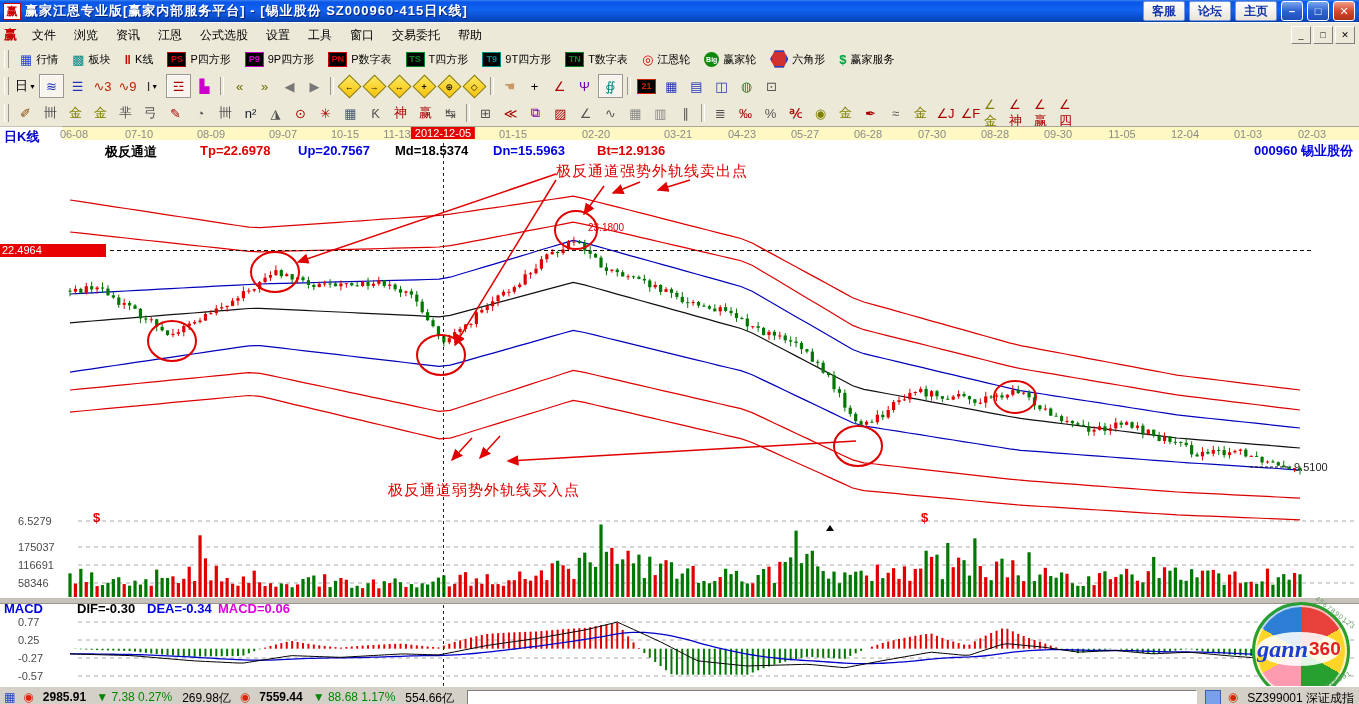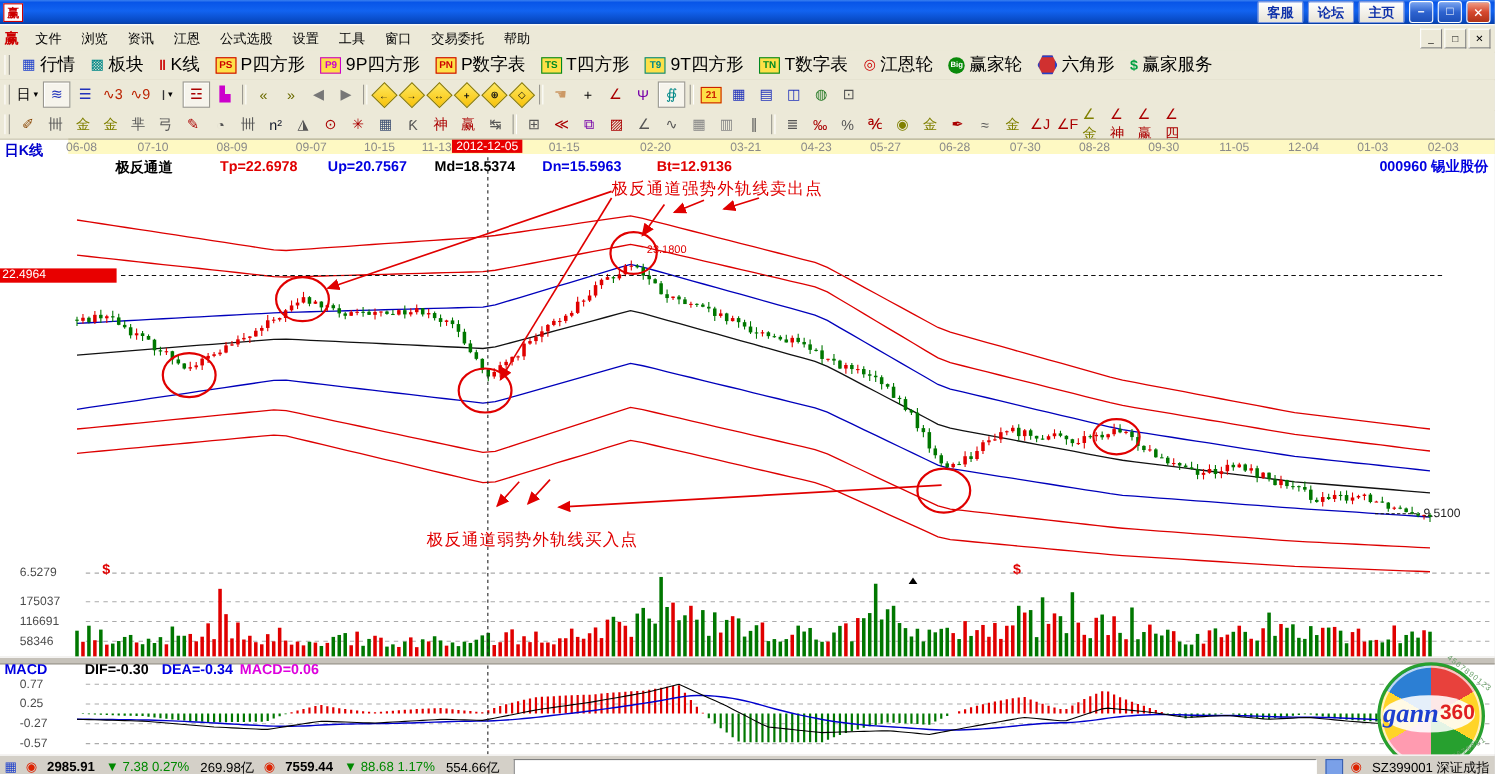--- a/index.html
+++ b/index.html
@@ -23,23 +23,23 @@
   .bar{position:absolute;left:0;width:1359px;background:#ece9d8;border-bottom:1px solid #c8c4b0;
     display:flex;align-items:center;}
   .menubar{top:22px;height:24px;border-top:1px solid #fff;}
   .menu-item{padding:19px 9px;color:#000;}
   .menu-ico{color:#c00;font-weight:bold;font-size:13px;padding:0 6px 0 4px;}
   .mdi{margin-left:auto;display:flex;gap:2px;padding-right:4px;}
   .mdibtn{width:18px;height:16px;background:#ece9d8;border:1px solid;border-color:#fff #808080 #808080 #fff;
     font-size:9px;display:flex;align-items:center;justify-content:center;color:#000;}
   .tb1{top:46px;height:26px;}
   .tb1-item{display:flex;align-items:center;gap:4px;padding:0 7px;height:22px;}
-  .tb1-item .lbl{font-size:16px;color:#000;white-space:nowrap;}
+  .tb1-item .lbl{font-size:11px;color:#000;white-space:nowrap;}
   .badge{min-width:15px;height:13px;border:1px solid;font-size:9px;font-weight:bold;
-    display:flex;align-items:center;justify-content:center;background:#fde047;padding:0 1px;}
+    display:flex;align-items:center;justify-content:center;background:#000000;padding:0 1px;}
   .bigball{width:15px;height:15px;border-radius:50%;background:#0a8a0a;color:#fff;font-size:7px;font-weight:bold;
     display:flex;align-items:center;justify-content:center;}
   .hex{width:14px;height:14px;background:#d03030;border:2px solid #2244cc;
     clip-path:polygon(25% 3%,75% 3%,100% 50%,75% 97%,25% 97%,0 50%);}
   .tb2{top:72px;height:28px;}
   .tb3{top:100px;height:26px;}
   .ibtn{width:23px;height:22px;margin:0 1px;display:flex;align-items:center;justify-content:center;
     font-size:13px;position:relative;}
   .ibtn.active{border:1px solid #9a9890;background:#f6f4ec;box-shadow:inset 1px 1px 0 #fff;}
   .ibtn .dd{font-size:7px;color:#000;margin-left:1px;}
@@ -85,20 +85,21 @@
   .sb-inset{flex:1;height:14px;margin:0 8px;background:#fff;border:1px solid;border-color:#808080 #fff #fff #808080;}
   .sb-btn{width:14px;height:13px;background:#7aa0e8;border:1px solid #3a60b0;margin-right:3px;}
 </style>
 </head>
 <body>
 
 <div id="app">
 
   <div class="titlebar">
     <span class="tb-ico">赢</span>
+    <span class="tb-title">赢家江恩专业版[赢家内部服务平台] - [锡业股份  SZ000960-415日K线]</span>
     <div class="tb-right" id="tb-right">
         <span class="tb-link">客服</span>
         <span class="tb-link">论坛</span>
         <span class="tb-link">主页</span>
         <span class="winbtn">–</span>
         <span class="winbtn">□</span>
         <span class="winbtn close">✕</span>
       </div>
   </div>
 

